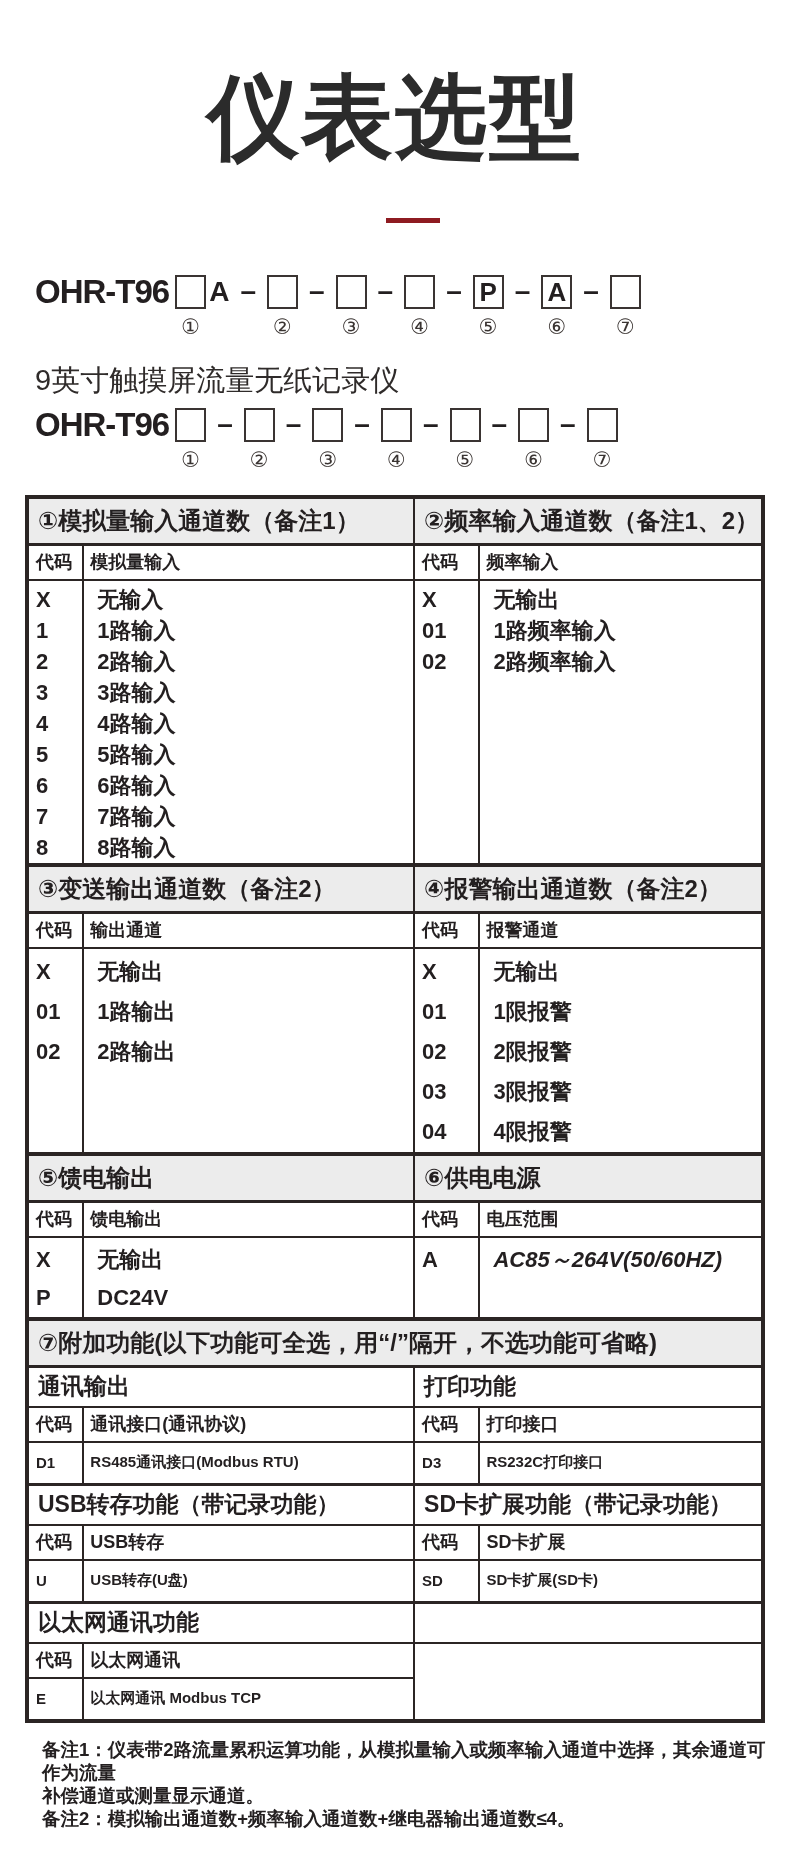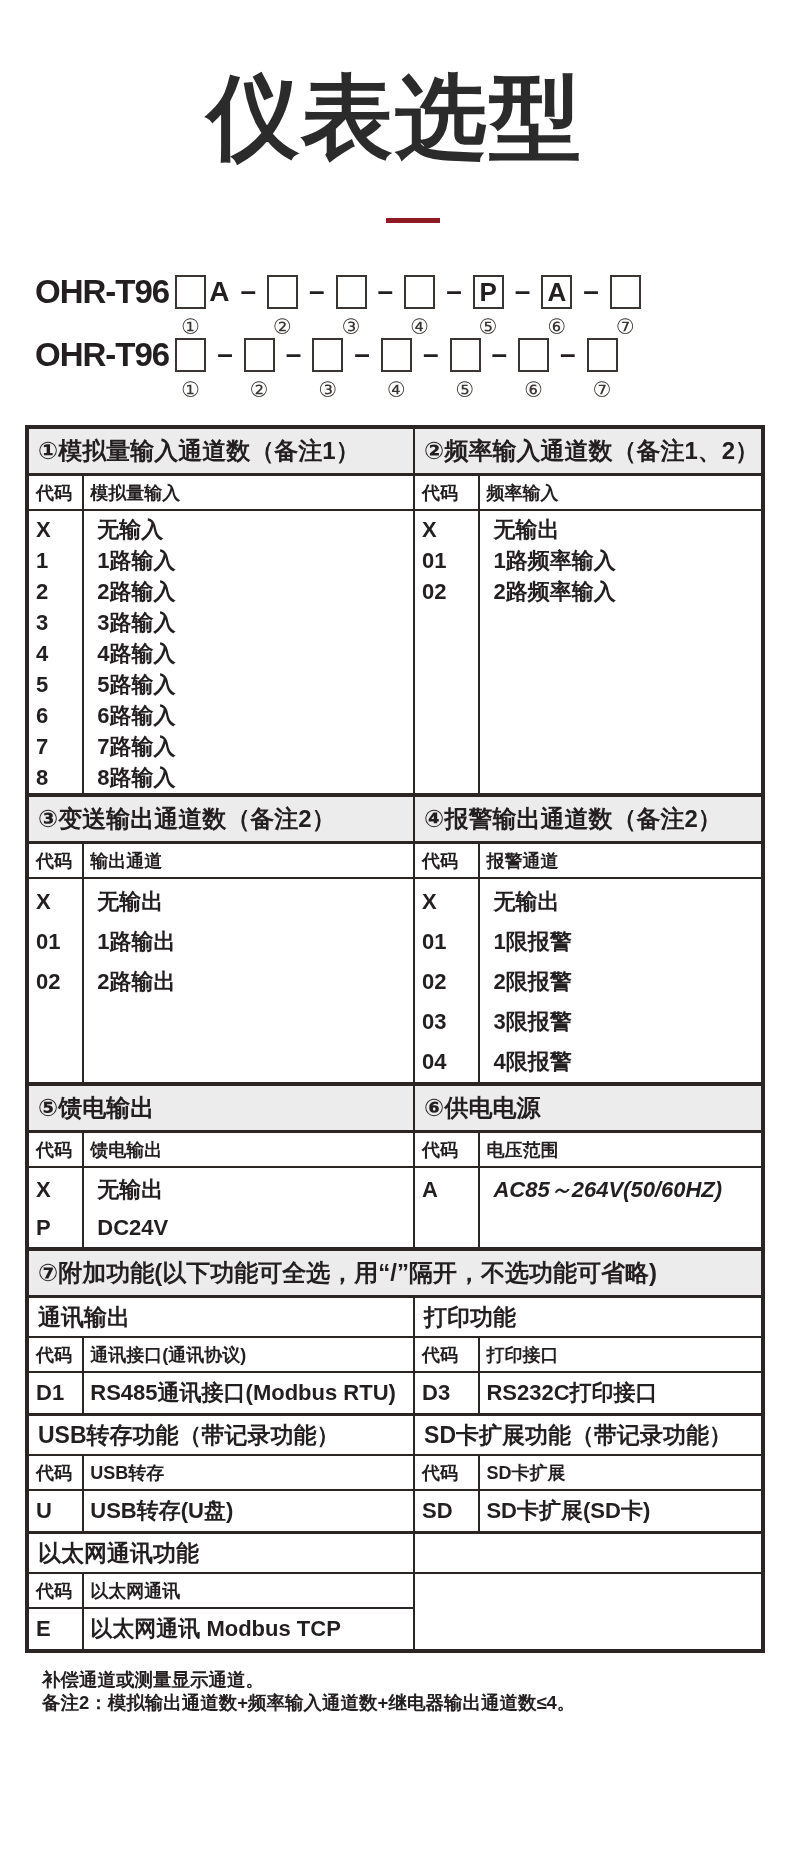--- a/index.html
+++ b/index.html
@@ -48,21 +48,21 @@
   }
   td.mid, th.mid{border-left-width:3px;}
   tr.sec th{
     background:#ececec;font-size:24px;height:44px;padding-left:9px;
     border-top-width:4px;border-bottom-width:3px;letter-spacing:0;
   }
   tr.subhead td{font-size:23px;height:38px;padding-left:9px;border-top-width:3px;}
   tr.colhead td{font-size:18px;height:33px;}
   tr.colhead td.code, tr.datarow td.code{padding-left:7px;}
   tr.colhead td.desc, tr.datarow td.desc{padding-left:6px;}
-  tr.datarow td{font-size:22px;height:40px;}
+  tr.datarow td{font-size:15px;height:40px;}
   tr.bodyblock td{vertical-align:top;padding-top:3px;font-size:22px;}
   .bline{padding-left:7px;white-space:nowrap;}
   td.desc .bline{padding-left:13px;}
   
   .notes{
     margin:15px 0 0 42px;font-size:18.5px;font-weight:700;color:#242021;
     line-height:23px;white-space:pre-wrap;width:730px;
   }
   .notes div{margin-bottom:0px;}
 </style>
@@ -119,20 +119,21 @@
           </span>
         </span>
         <span class="dash">–</span>
         <span class="slot">
           <span class="slot-col">
             <span class="code-box"></span>
             <span class="slot-num">⑦</span>
           </span>
         </span>
       </div>
+      <div class="model-subtitle">9英寸触摸屏流量无纸记录仪</div>
       <div class="model-line">
         <span class="model-prefix">OHR-T96</span>
         <span class="slot">
           <span class="slot-col">
             <span class="code-box"></span>
             <span class="slot-num">①</span>
           </span>
         </span>
         <span class="dash">–</span>
         <span class="slot">
@@ -338,13 +339,13 @@
         <td class="desc">以太网通讯</td>
         <td class="mid" colspan="2" rowspan="2"></td>
       </tr>
       <tr class="datarow">
         <td class="code">E</td>
         <td class="desc">以太网通讯 Modbus TCP</td>
       </tr>
     </tbody>
 </table>
 
-<div class="notes" id="notes-root"><div>补偿通道或测量显示通道。</div><div>备注2：模拟输出通道数+频率输入通道数+继电器输出通道数≤4。</div></div>
+<div class="notes" id="notes-root"><div>备注1：仪表带2路流量累积运算功能，从模拟量输入或频率输入通道中选择，其余通道可作为流量</div><div>补偿通道或测量显示通道。</div><div>备注2：模拟输出通道数+频率输入通道数+继电器输出通道数≤4。</div></div>
 
 </body></html>

